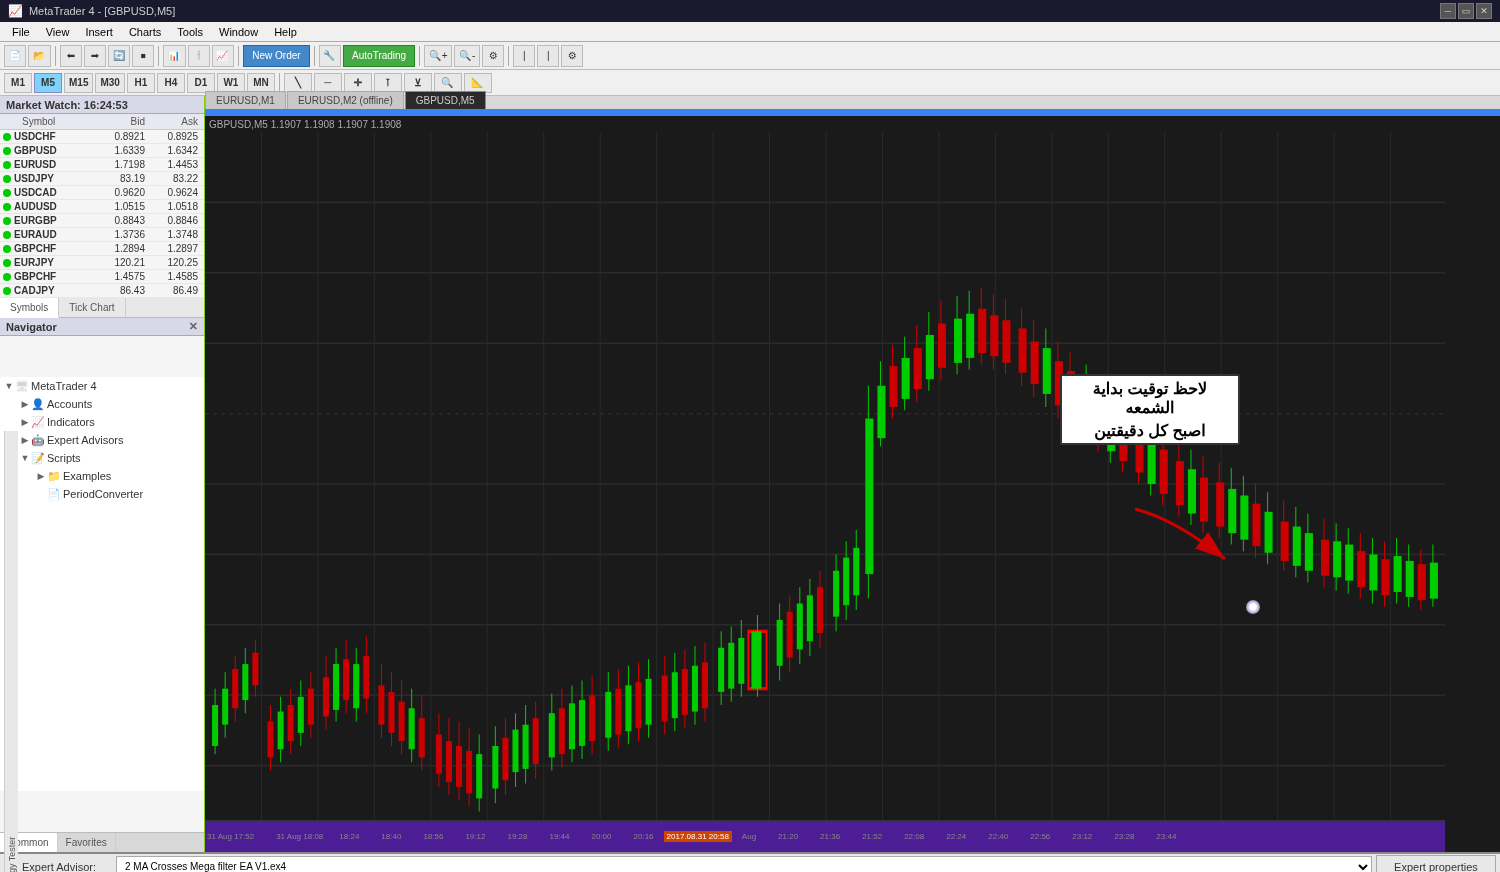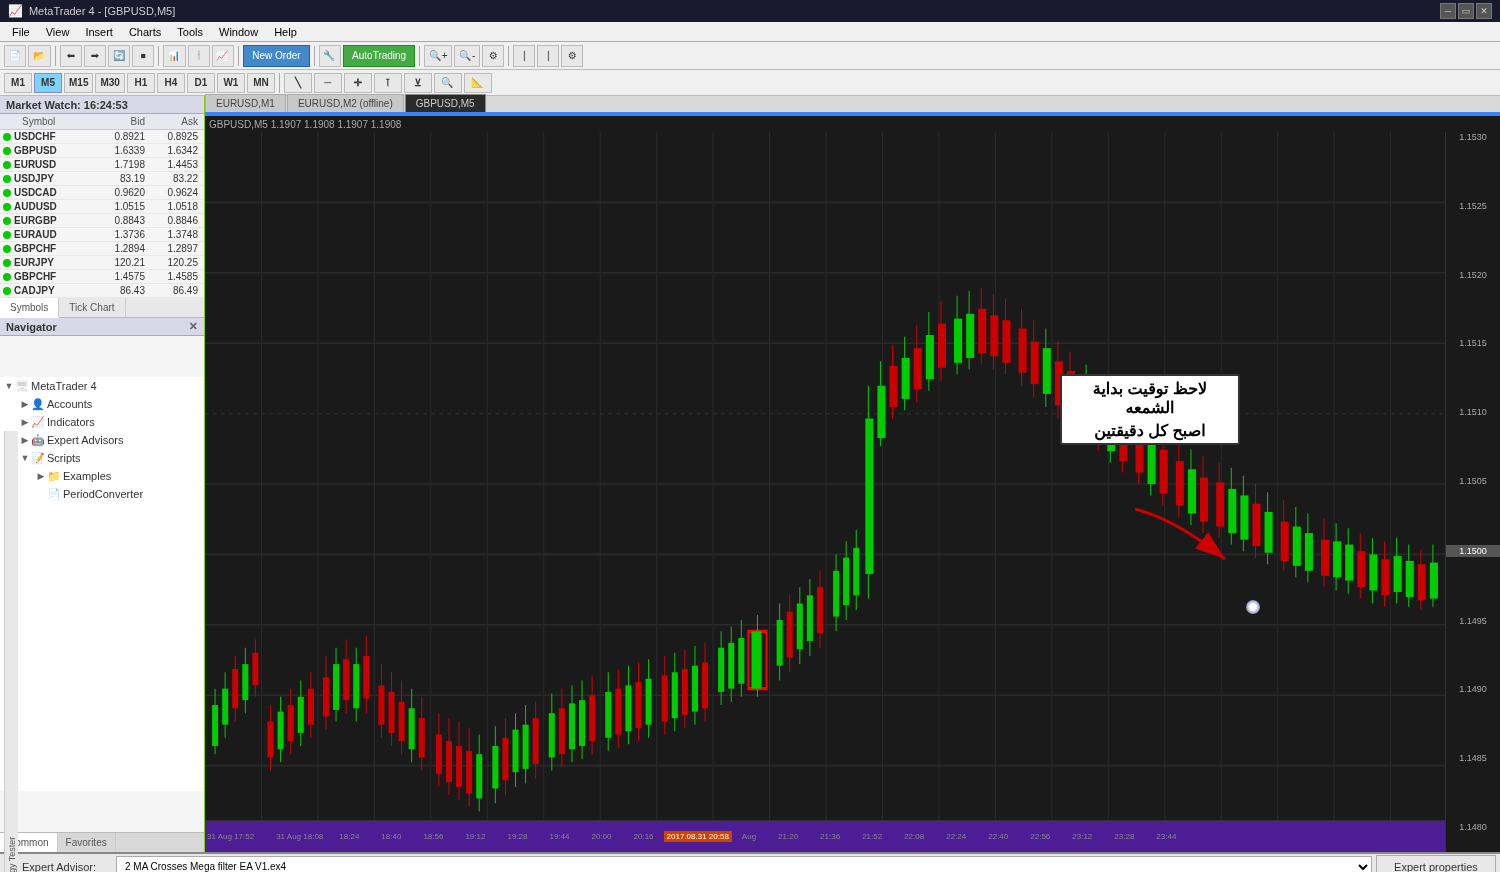--- a/index.html
+++ b/index.html
@@ -58,21 +58,21 @@
     .nav-tree { flex: 1; overflow-y: auto; background: #fff; }
     .tree-item { display: flex; align-items: center; height: 18px; padding-left: 4px; cursor: pointer; }
     .tree-icon { width: 12px; height: 12px; margin-right: 3px; display: flex; align-items: center; justify-content: center; }
     .tree-label { font-size: 11px; color: #333; }
     .tree-expander { width: 10px; height: 10px; margin-right: 2px; display: flex; align-items: center; justify-content: center; font-size: 9px; color: #666; cursor: pointer; }
 
     
     .chart-area { flex: 1; display: flex; flex-direction: column; background: #1a1a1a; position: relative; }
     
     
-    .chart-tabs { height: 20px; background: #d8d8d8; display: flex; align-items: flex-end; border-bottom: 4px solid #3b82f6; }
+    .chart-tabs { height: 20px; background: #d8d8d8; display: flex; align-items: flex-end; border-bottom: 7px solid #3b82f6; }
     .chart-tab { height: 18px; padding: 0 10px; cursor: pointer; font-size: 10px; display: flex; align-items: center; background: #c8c8c8; border: 1px solid #aaa; border-bottom: none; margin-right: 1px; color: #444; }
     .chart-tab.active { background: #2a2a2a; color: #ccc; border-color: #888; }
     
     .chart-container { flex: 1; position: relative; overflow: hidden; }
     
     
     .chart-canvas { width: 100%; height: 100%; background: #1a1a1a; position: relative; }
     
     
     .chart-info-bar { height: 16px; background: #1a1a1a; position: absolute; top: 0; left: 0; right: 0; display: flex; align-items: center; padding: 0 4px; z-index: 10; }
@@ -683,33 +683,20 @@
           <line x1="1194" y1="290" x2="1194" y2="252" stroke="#00cc00" stroke-width="1"></line>
           <rect x="1191" y="262" width="8" height="22" fill="#00cc00"></rect>
 
           <line x1="1206" y1="292" x2="1206" y2="255" stroke="#cc0000" stroke-width="1"></line>
           <rect x="1203" y="264" width="8" height="22" fill="#cc0000"></rect>
 
           <line x1="1218" y1="290" x2="1218" y2="252" stroke="#00cc00" stroke-width="1"></line>
           <rect x="1215" y="263" width="8" height="22" fill="#00cc00"></rect>
         </svg>
 
-        <div class="price-scale">
-          <div class="price-label">1.1530</div>
-          <div class="price-label">1.1525</div>
-          <div class="price-label">1.1520</div>
-          <div class="price-label">1.1515</div>
-          <div class="price-label">1.1510</div>
-          <div class="price-label">1.1505</div>
-          <div class="price-label" style="color:#fff;background:#555;padding:1px 3px;font-size:9px;">1.1500</div>
-          <div class="price-label">1.1495</div>
-          <div class="price-label">1.1490</div>
-          <div class="price-label">1.1485</div>
-          <div class="price-label">1.1480</div>
-        </div>
 
         <div class="time-axis" style="position:absolute;bottom:0;left:0;right:55px;height:32px;background:#4c1d95;border-top:1px solid #333;display:flex;overflow:hidden;">
           <span class="time-label">31 Aug 17:52</span>
           <span class="time-label" style="margin-left:18px;">31 Aug 18:08</span>
           <span class="time-label" style="margin-left:12px;">18:24</span>
           <span class="time-label" style="margin-left:18px;">18:40</span>
           <span class="time-label" style="margin-left:18px;">18:56</span>
           <span class="time-label" style="margin-left:18px;">19:12</span>
           <span class="time-label" style="margin-left:18px;">19:28</span>
           <span class="time-label" style="margin-left:18px;">19:44</span>

